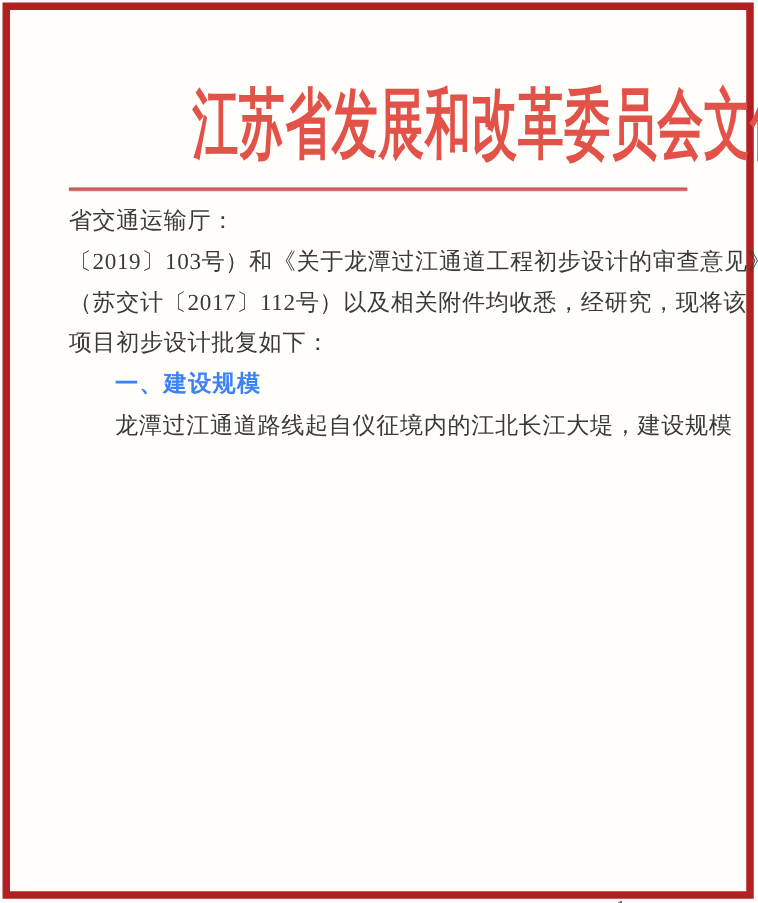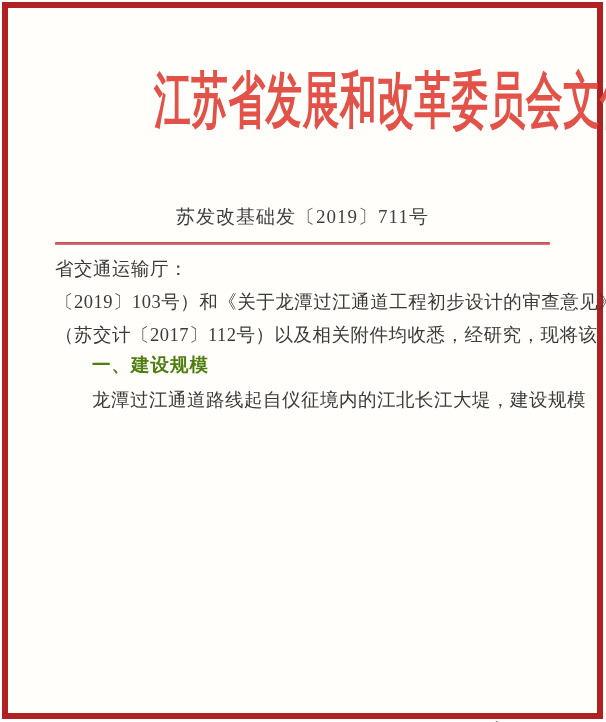--- a/index.html
+++ b/index.html
@@ -63,24 +63,24 @@
   .body-text {
     margin-top: 8px;
     font-size: 18.5px;
     line-height: 32.8px;
     color: #3a3a3a;
     letter-spacing: 0.5px;
   }
   .line { white-space: nowrap; }
   .indent { text-indent: 2em; }
   .section-heading {
-    font-family: Liberation Mono, monospace;
+    font-family: Liberation Serif, serif;
     font-weight: bold;
     font-size: 18.5px;
-    color: #4d7c0f;
+    color: #3b82f6;
     text-indent: 2em;
     letter-spacing: 1px;
   }
   .page-number {
     position: absolute;
     right: 66px;
     bottom: 34px;
     font-size: 15px;
     color: #4c4c4c;
     letter-spacing: 4px;
@@ -88,30 +88,30 @@
   }
 </style>
 </head>
 <body>
 
 <div class="frame">
   <div class="page">
 
     <div class="agency-title">江苏省发展和改革委员会文件</div>
 
-    <div class="doc-number">苏发改基础发〔2019〕711号</div>
 
     <div class="red-line"></div>
 
 
     <div class="body-text">
       <div class="line">省交通运输厅：</div>
 
       <div class="line">〔2019〕103号）和《关于龙潭过江通道工程初步设计的审查意见》</div>
       <div class="line">（苏交计〔2017〕112号）以及相关附件均收悉，经研究，现将该</div>
+      <div class="line">项目初步设计批复如下：</div>
 
       <div class="line section-heading">一、建设规模</div>
 
       <div class="line indent">龙潭过江通道路线起自仪征境内的江北长江大堤，建设规模</div>
     </div>
 
     <div class="page-number">— 1 —</div>
   </div>
 </div>
 

